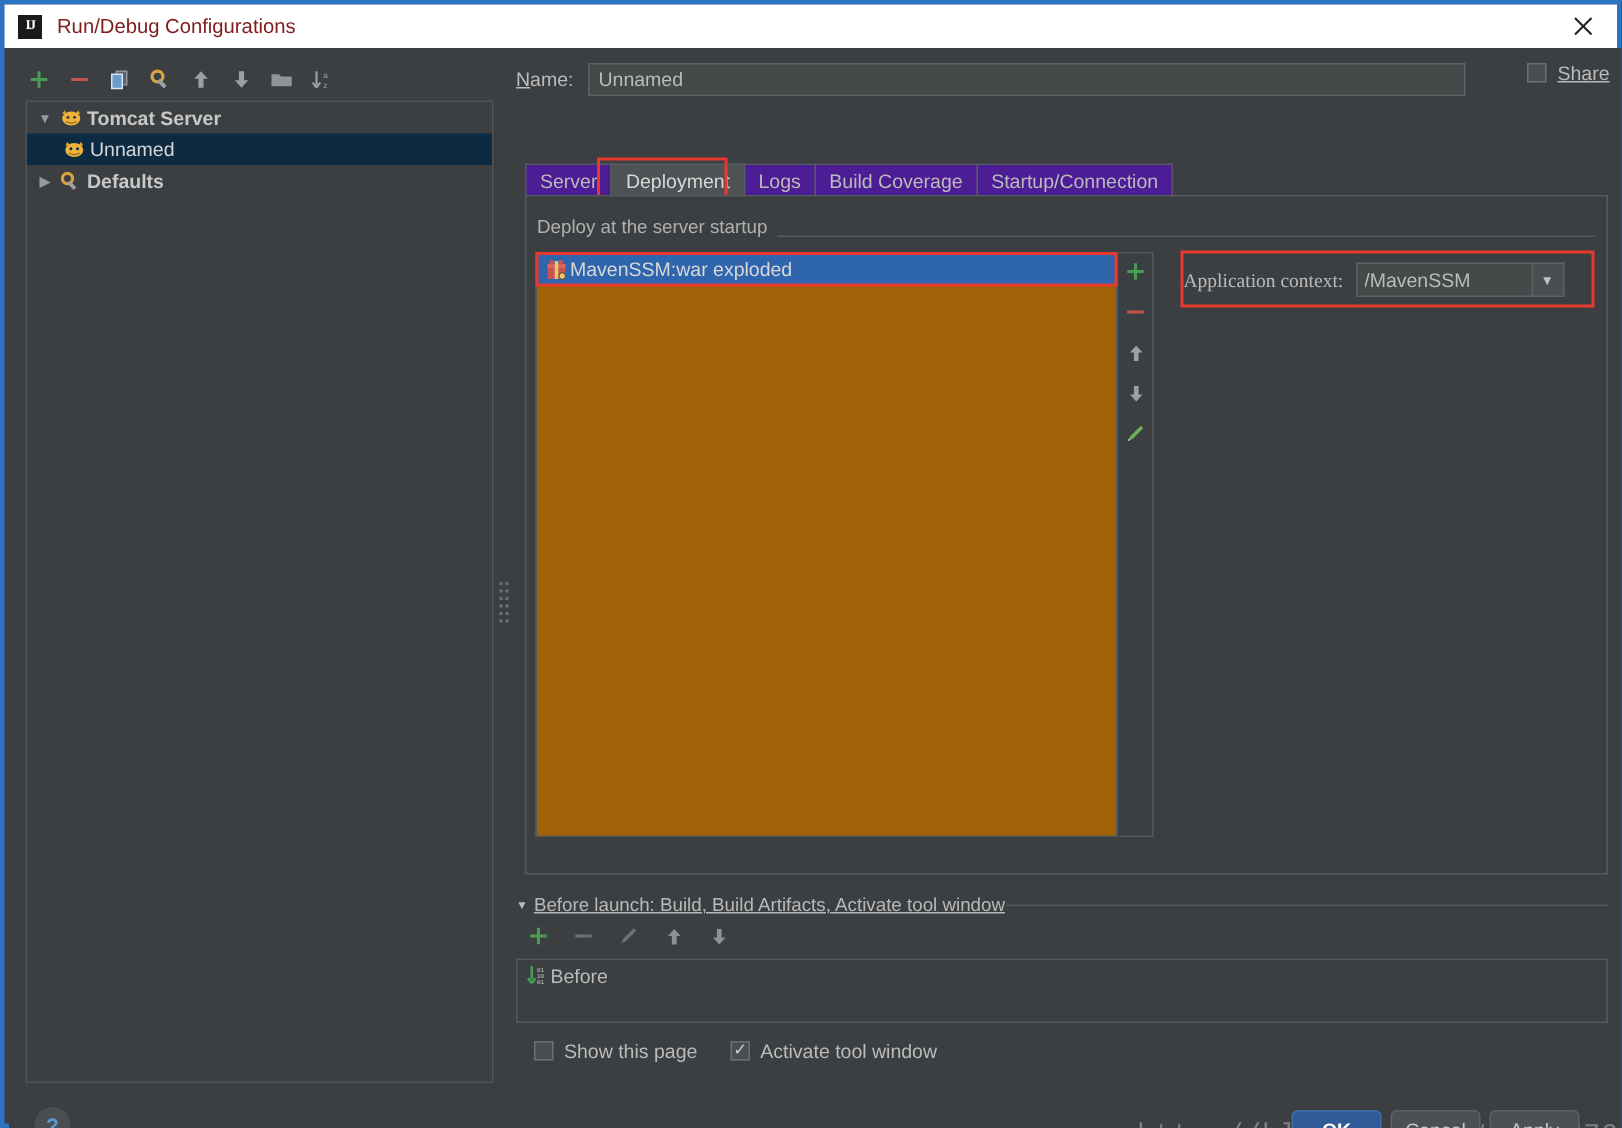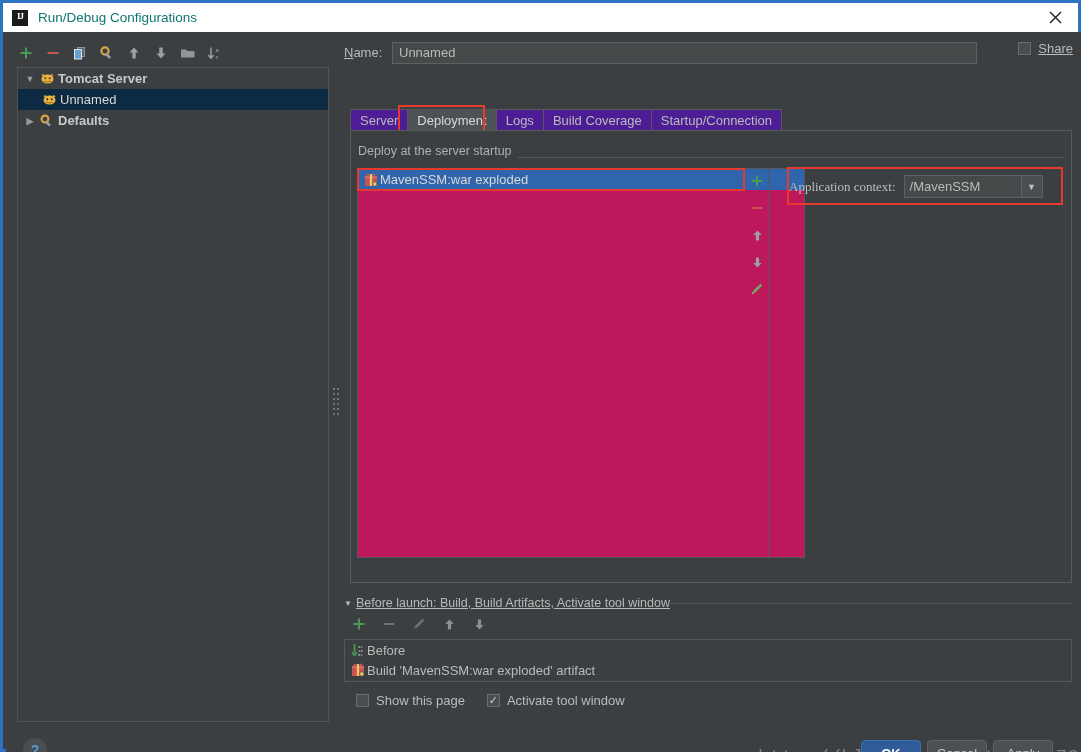--- a/index.html
+++ b/index.html
@@ -37,21 +37,21 @@
     font-weight: bold;
     line-height: 13px;
     text-align: center;
     border-bottom: 3px solid #1b1b1b;
     box-sizing: border-box;
     font-family: "Liberation Serif", serif;
     letter-spacing: -1px;
   }
   #title-text {
     margin-left: 10px;
-    color: #0f766e;
+    color: #7f1d1d;
     font-size: 13.5px;
   }
   #close-button {
     position: absolute;
     right: 0; top: 0;
     width: 46px; height: 29px;
     display: flex; align-items: center; justify-content: center;
     color: #1d1d1d;
   }
   #close-button svg { display:block; }
@@ -225,22 +225,22 @@
     position: absolute;
     left: 352px; top: 125px;
     width: 706px; height: 1px;
     background: #55595b;
   }
 
   
   #deploy-list {
     position: absolute;
     left: 351px; top: 136px;
-    width: 448px; height: 390px;
-    background: #be185d;
+    width: 388px; height: 390px;
+    background: #a16207;
     border: 1px solid #55595b;
     box-sizing: border-box;
     overflow: hidden;
   }
   #deploy-row {
     height: 21px;
     background: #2f65ad;
     display: flex;
     align-items: center;
     padding-left: 4px;
@@ -651,33 +651,20 @@
         <span class="bl-icon">
           <svg width="14" height="14" viewBox="0 0 14 14">
             <path d="M3.5 1 L3.5 10 M3.5 12.5 L1 9.2 M3.5 12.5 L6 9.2" stroke="#499c54" stroke-width="1.7" fill="none"></path>
             <text x="7" y="5" font-size="4" fill="#c6c6c6" font-family="Liberation Mono, monospace">01</text>
             <text x="7" y="9" font-size="4" fill="#c6c6c6" font-family="Liberation Mono, monospace">10</text>
             <text x="7" y="13" font-size="4" fill="#c6c6c6" font-family="Liberation Mono, monospace">01</text>
           </svg>
         </span>
         <span>Before</span>
       </div>
-      <div class="bl-row">
-        <span class="bl-icon">
-          <svg width="14" height="14" viewBox="0 0 14 14">
-            <rect x="1" y="5" width="12" height="8" fill="#c75450"></rect>
-            <rect x="1" y="3" width="12" height="2.5" fill="#d9685f"></rect>
-            <rect x="5.8" y="1" width="2.4" height="12" fill="#e8c86a"></rect>
-            <circle cx="4" cy="2" r="1.6" fill="#c75450"></circle>
-            <circle cx="10" cy="2" r="1.6" fill="#c75450"></circle>
-            <circle cx="10.8" cy="11" r="2.2" fill="#e8c86a" stroke="#3c3f41" stroke-width="0.6"></circle>
-          </svg>
-        </span>
-        <span>Build 'MavenSSM:war exploded' artifact</span>
-      </div>
     </div>
 
     <div id="bottom-checks">
       <div class="chk-group">
         <span class="cb"></span>
         <span>Show this page</span>
       </div>
       <div class="chk-group">
         <span class="cb">✓</span>
         <span>Activate tool window</span>

